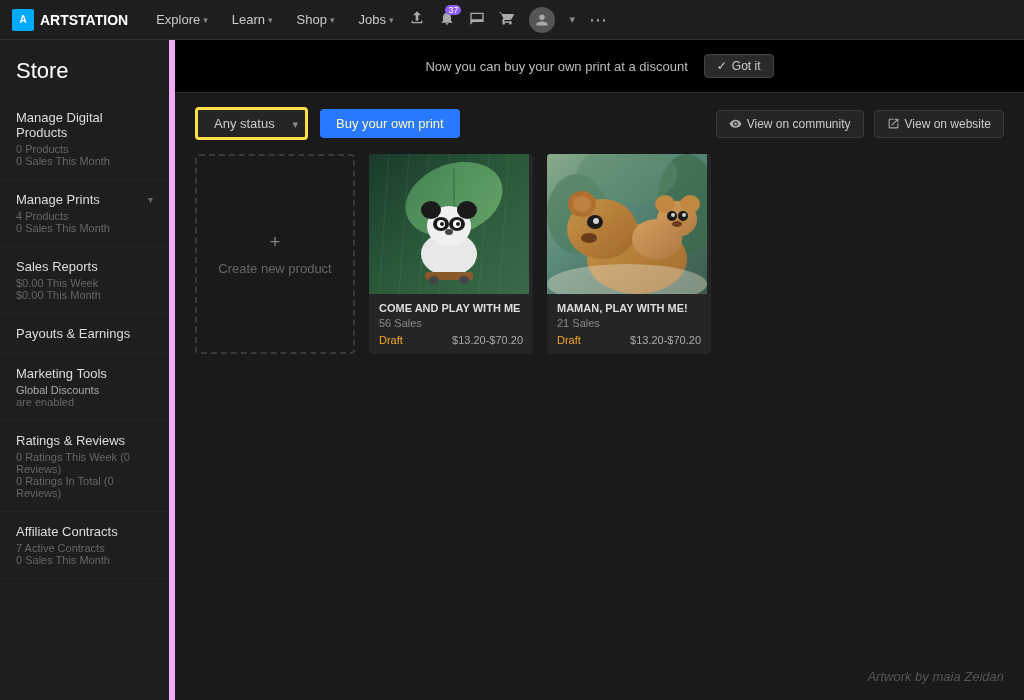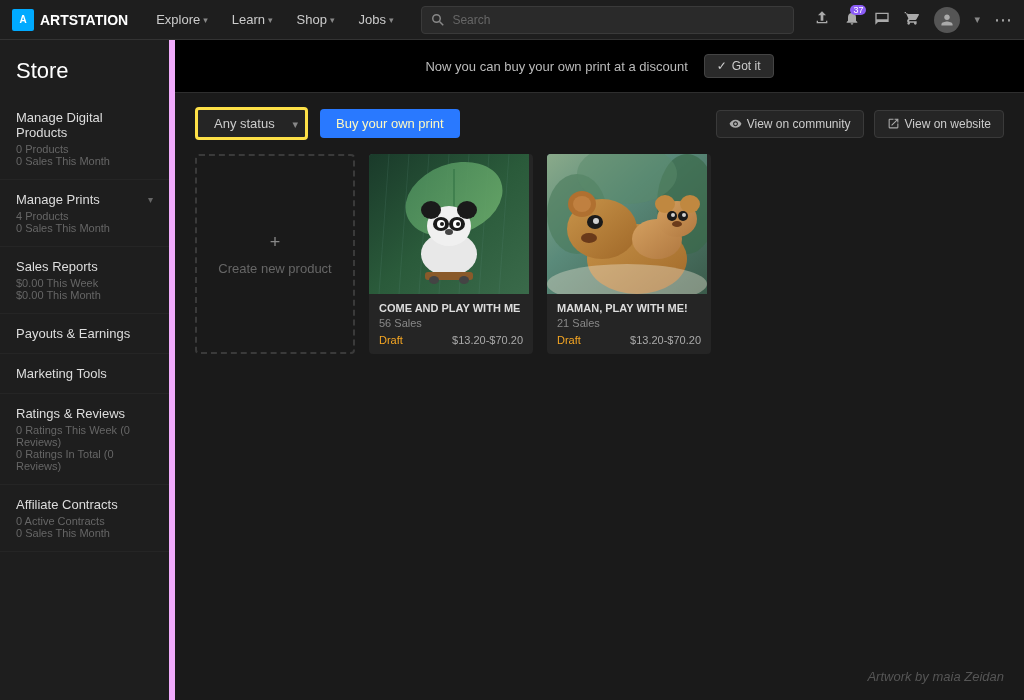--- a/index.html
+++ b/index.html
@@ -354,27 +354,20 @@
   </div>
   <div class="nav-item">
     <span>Shop</span>
     <span class="nav-chevron">▾</span>
   </div>
   <div class="nav-item">
     <span>Jobs</span>
     <span class="nav-chevron">▾</span>
   </div>
 
-  <div class="topnav-search">
-    <svg width="12" height="12" viewBox="0 0 16 16" fill="#888">
-      <circle cx="6" cy="6" r="5" stroke="#888" stroke-width="2" fill="none"></circle>
-      <line x1="10" y1="10" x2="15" y2="15" stroke="#888" stroke-width="2"></line>
-    </svg>
-    <span style="color:#666;">Search</span>
-  </div>
 
   <div class="topnav-actions">
     <div class="topnav-icon" style="font-size:15px;">
       <svg width="16" height="16" viewBox="0 0 24 24" fill="#aaa">
           <path d="M12 2L6 8h4v8h4V8h4L12 2zm-8 14v4h16v-4h-2v2H6v-2H4z"></path>
         </svg>
     </div>
     <div class="topnav-icon" style="font-size:15px; position:relative;">
       <svg width="16" height="16" viewBox="0 0 24 24" fill="#aaa">
           <path d="M12 22c1.1 0 2-.9 2-2h-4c0 1.1.9 2 2 2zm6-6v-5c0-3.07-1.64-5.64-4.5-6.32V4c0-.83-.67-1.5-1.5-1.5s-1.5.67-1.5 1.5v.68C7.63 5.36 6 7.92 6 11v5l-2 2v1h16v-1l-2-2z"></path>
@@ -440,38 +433,44 @@
     <div class="sidebar-item">
       <div class="sidebar-item-header">
         <span class="sidebar-item-title">Payouts &amp; Earnings</span>
       </div>
     </div>
 
     <div class="sidebar-item">
       <div class="sidebar-item-header">
         <span class="sidebar-item-title">Marketing Tools</span>
       </div>
+      <div class="sidebar-item-sub">
+        <span style="color:#888;">
+          <span style="color:#aaa;">Global Discounts</span>
+          <span style="color:#666;"> are enabled</span>
+        </span>
+      </div>
     </div>
 
     <div class="sidebar-item">
       <div class="sidebar-item-header">
         <span class="sidebar-item-title">Ratings &amp; Reviews</span>
       </div>
       <div class="sidebar-item-sub">
         <span>0 Ratings This Week (0 Reviews)</span>
         <span>0 Ratings In Total (0 Reviews)</span>
       </div>
     </div>
 
     <div class="sidebar-item">
       <div class="sidebar-item-header">
         <span class="sidebar-item-title">Affiliate Contracts</span>
       </div>
       <div class="sidebar-item-sub">
-        <span>0 Active Contracts</span>
+        <span>7 Active Contracts</span>
         <span>0 Sales This Month</span>
       </div>
     </div>
   </aside>
 
   <main class="content">
 
     <div class="announcement">
       <span>Now you can buy your own print at a discount</span>
       <button class="got-it-btn">

